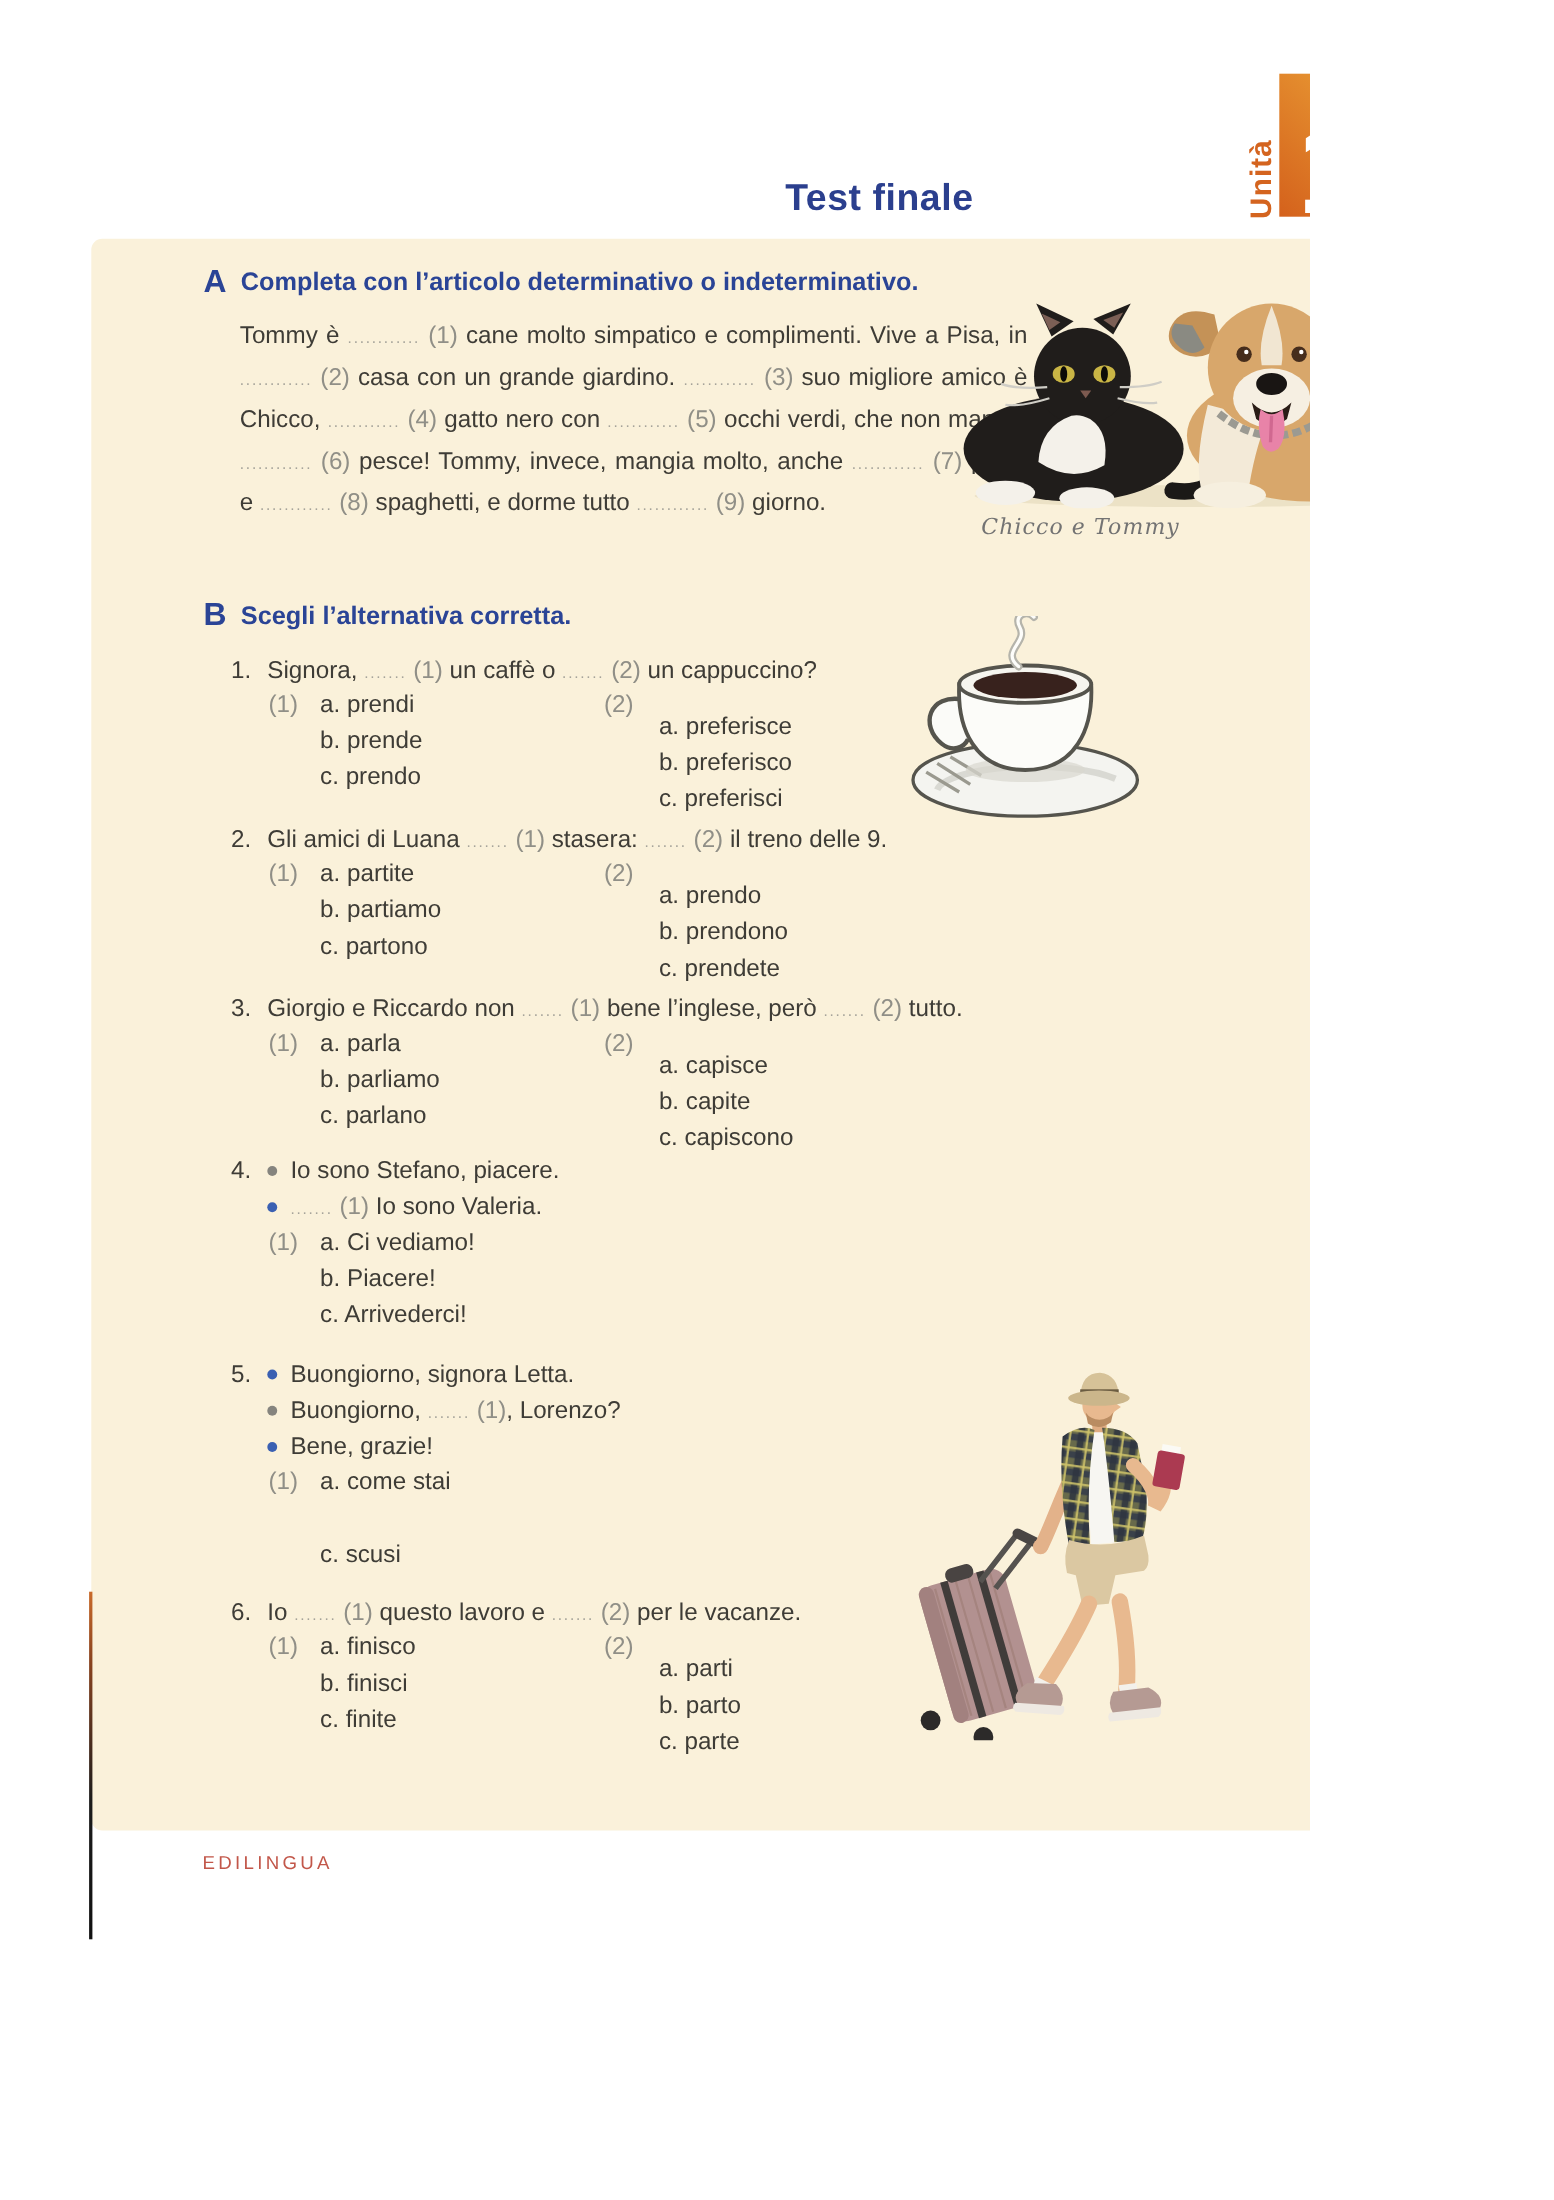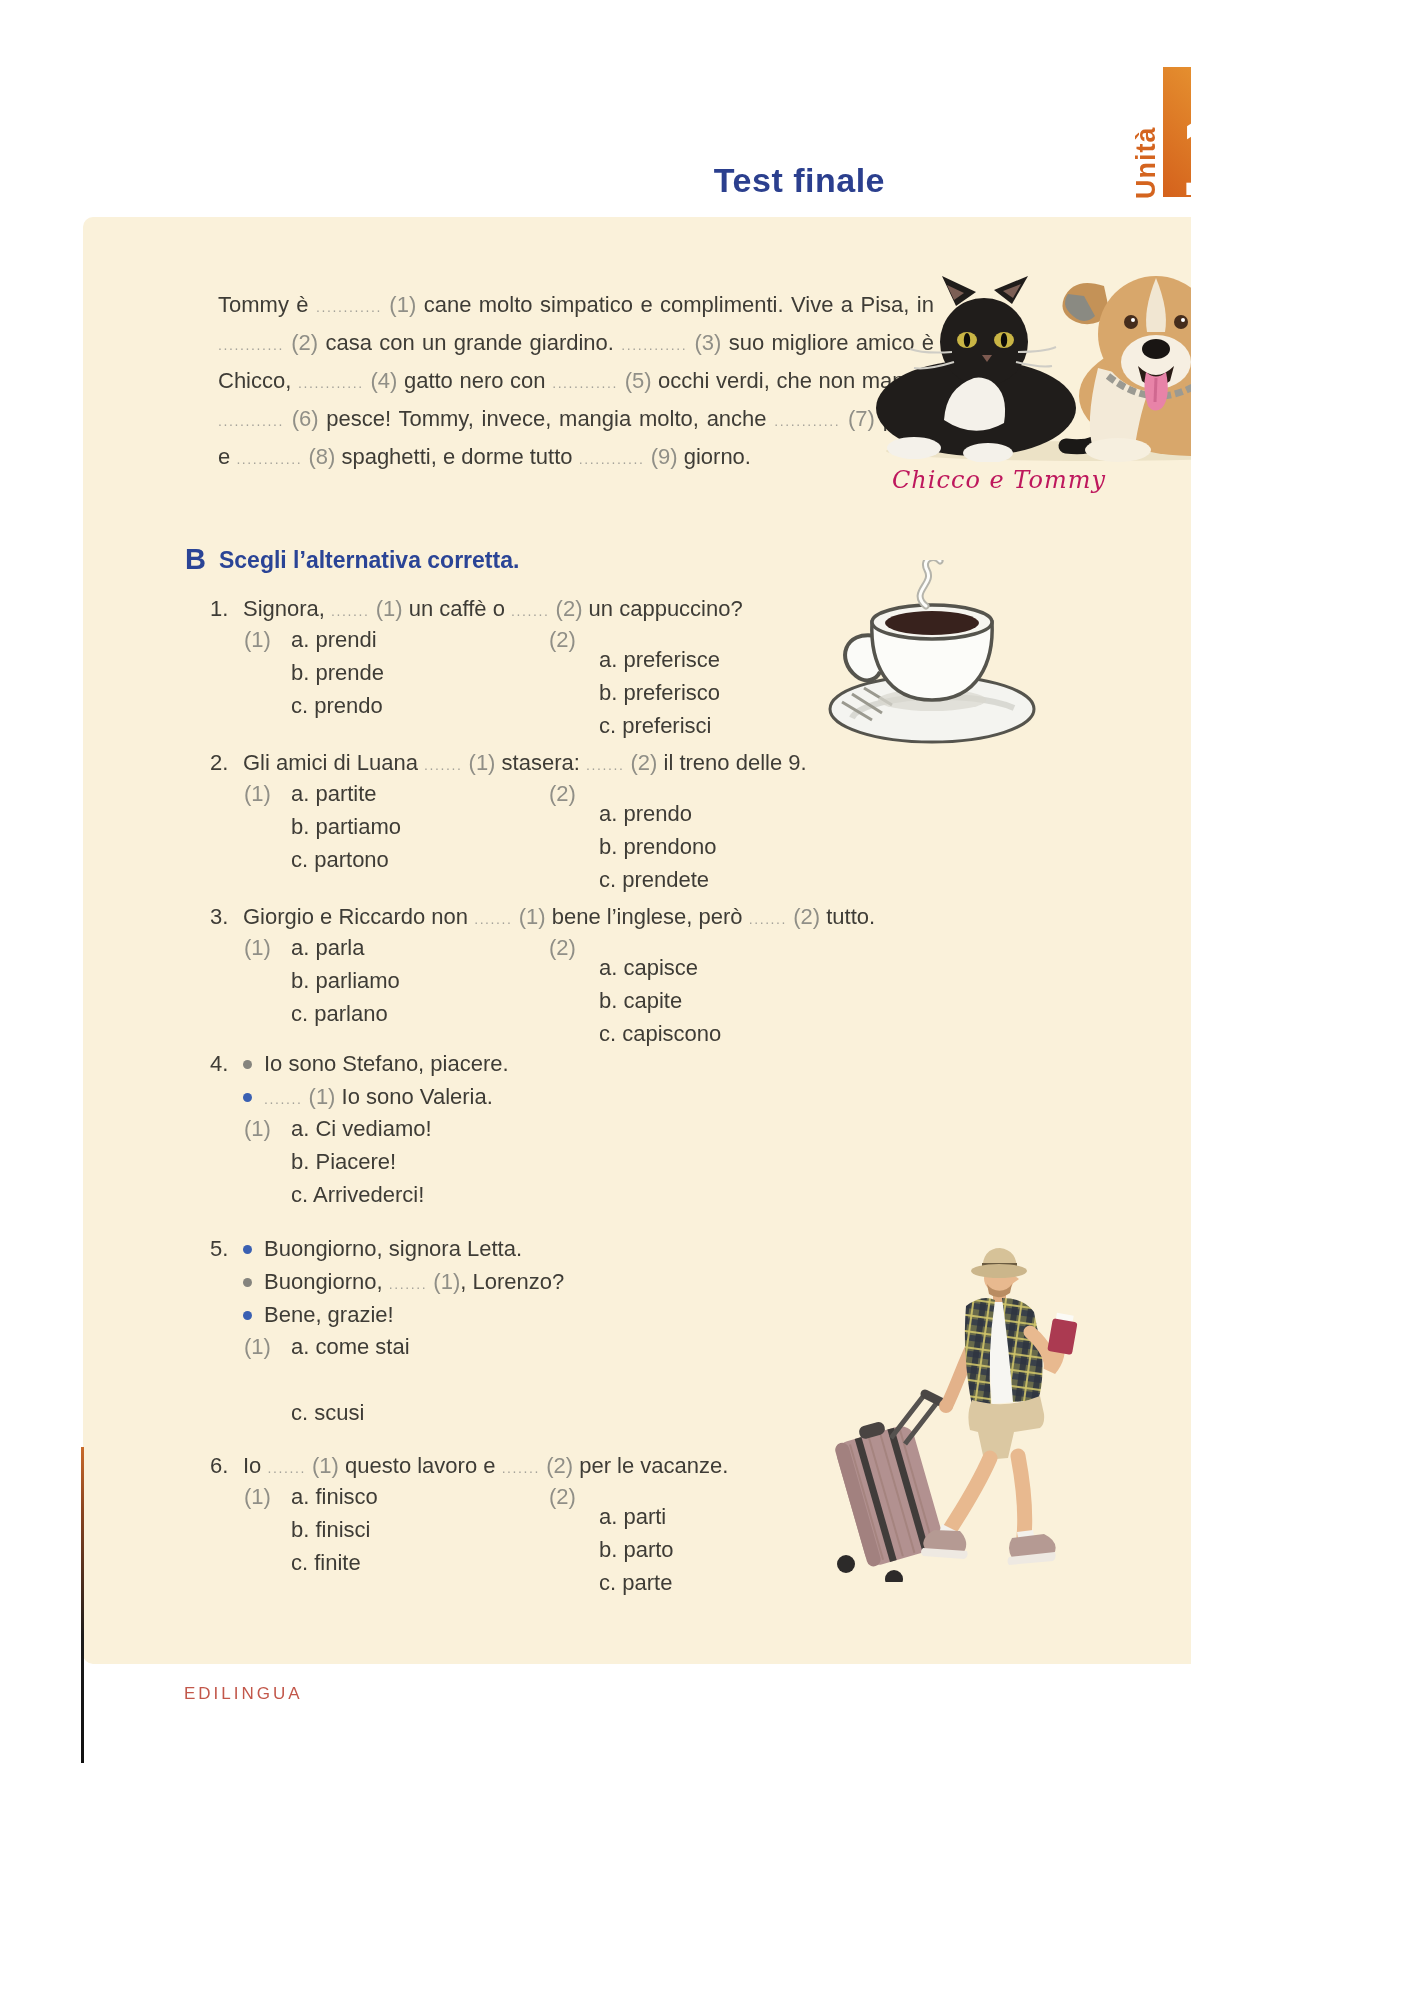--- a/index.html
+++ b/index.html
@@ -35,41 +35,44 @@
   .orow .mk1{left:244px;}
   .orow .lab1{left:291px;}
   .orow .mk2{left:549px;}
   .orow .lab2{left:599px;margin-top:20px;}
   .bl{display:inline-block;width:9px;height:9px;border-radius:50%;margin-right:12px;vertical-align:2px;}
   .bl.g{background:#85847e;}
   .bl.b{background:#3a60b2;}
   
   .ill{position:absolute;}
   .caption{position:absolute;left:892px;top:466px;font-family:"DejaVu Serif",serif;
-           font-style:italic;font-size:24px;color:#be185d;letter-spacing:1px;}
+           font-style:italic;font-size:20px;color:#737373;letter-spacing:1px;}
   
   .logo{position:absolute;left:184px;top:1684px;font-size:17px;letter-spacing:3px;color:#c2574a;}
   .pagenum{position:absolute;left:1218px;top:1674px;font-size:24px;color:#2a4496;}
   .spine{position:absolute;left:81px;top:1447px;width:3px;height:316px;
          background:linear-gradient(#c96a2a 0%,#8a4420 20%,#1c1c1c 60%,#111 100%);}
 </style>
 </head>
 <body>
 
 <div class="page">
 
   <div class="panel"></div>
   <div class="spine"></div>
 
   <div class="test-title">Test finale</div>
   <div class="unit-word">Unità</div>
   <div class="unit-box">
     <span class="unit-num">1</span>
   </div>
 
+  <div class="sec" style="top:240px">
+    <span class="letter">A</span><span class="title">Completa con l’articolo determinativo o indeterminativo.</span>
+  </div>
 
   <p class="para">
     <span>Tommy è</span>
     <span class="dt">............</span>
     <span class="mk">(1)</span>
     <span>cane molto simpatico e complimenti. Vive a Pisa, in</span>
     <span class="dt">............</span>
     <span class="mk">(2)</span>
     <span>casa con un grande giardino.</span>
     <span class="dt">............</span>

